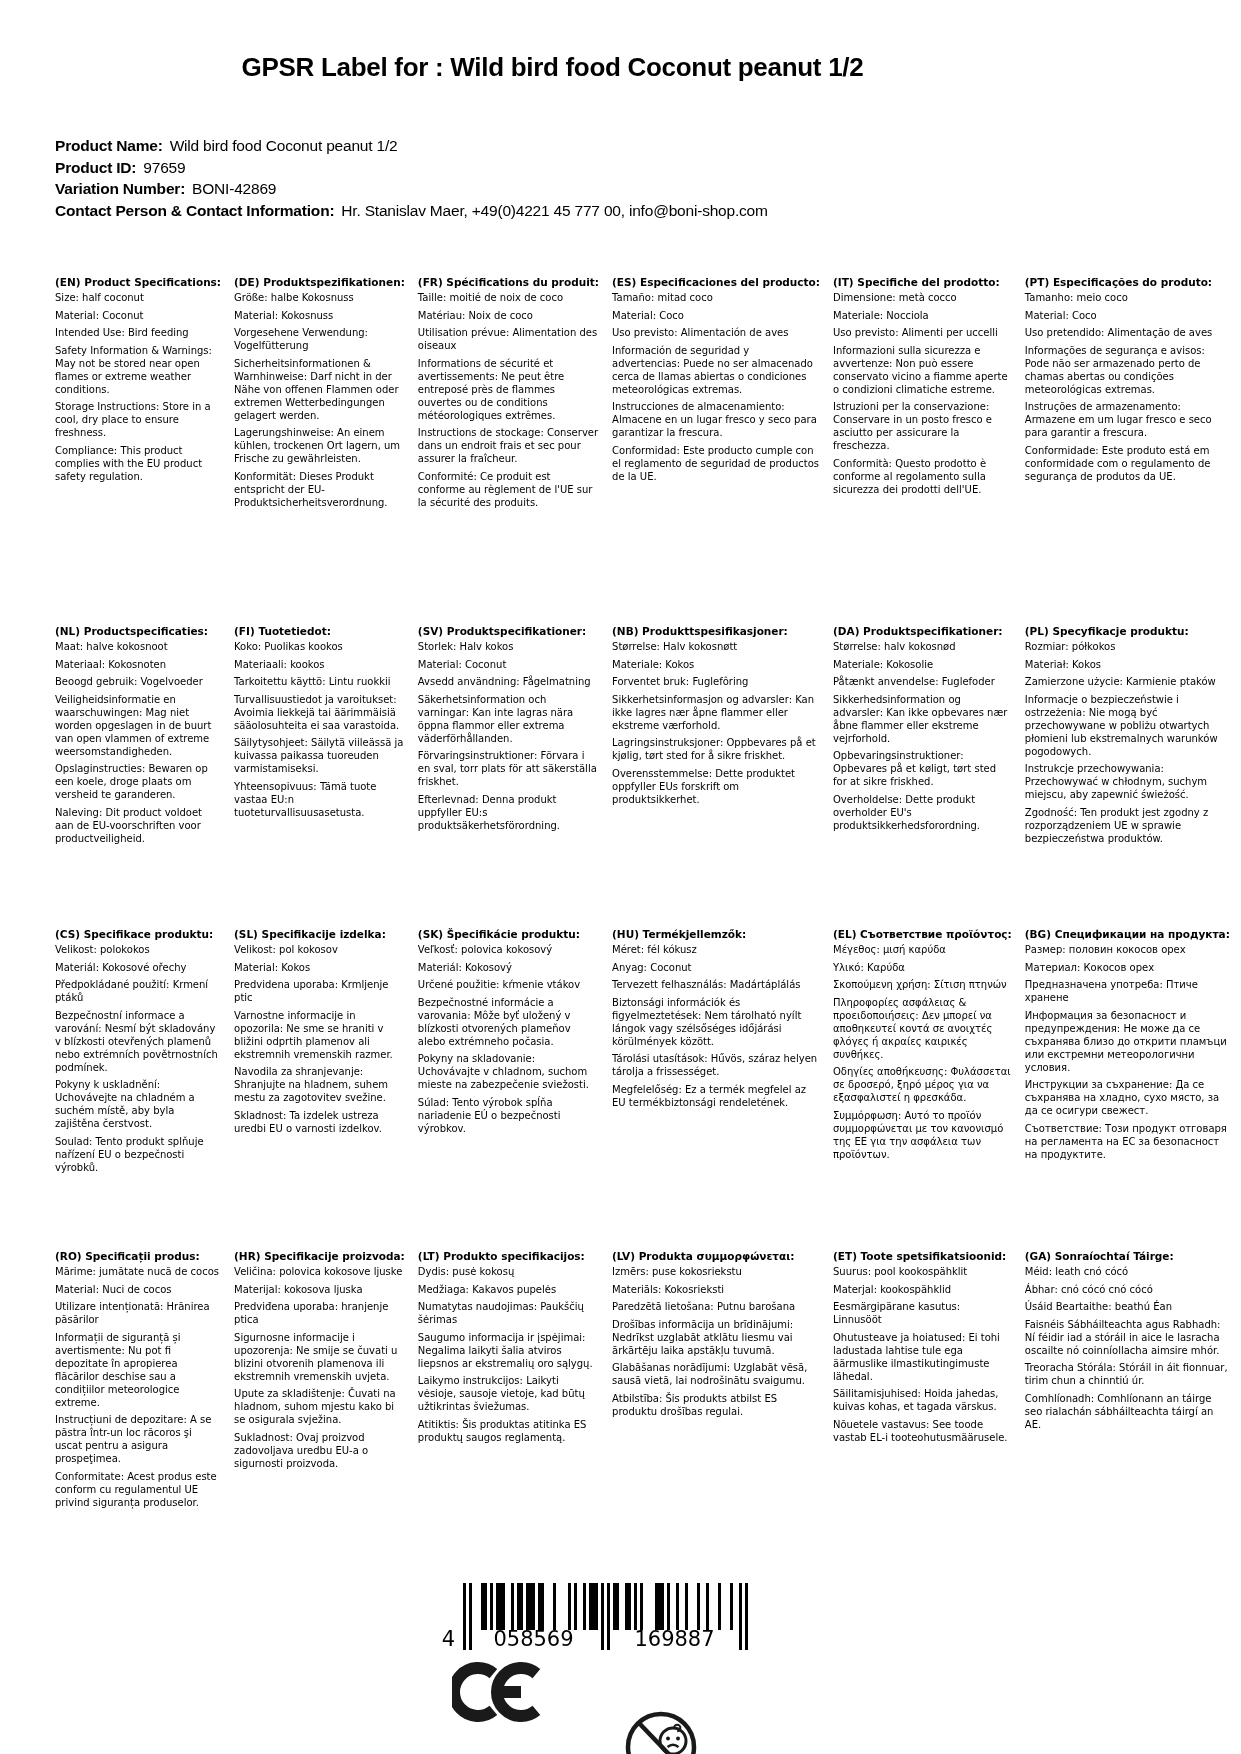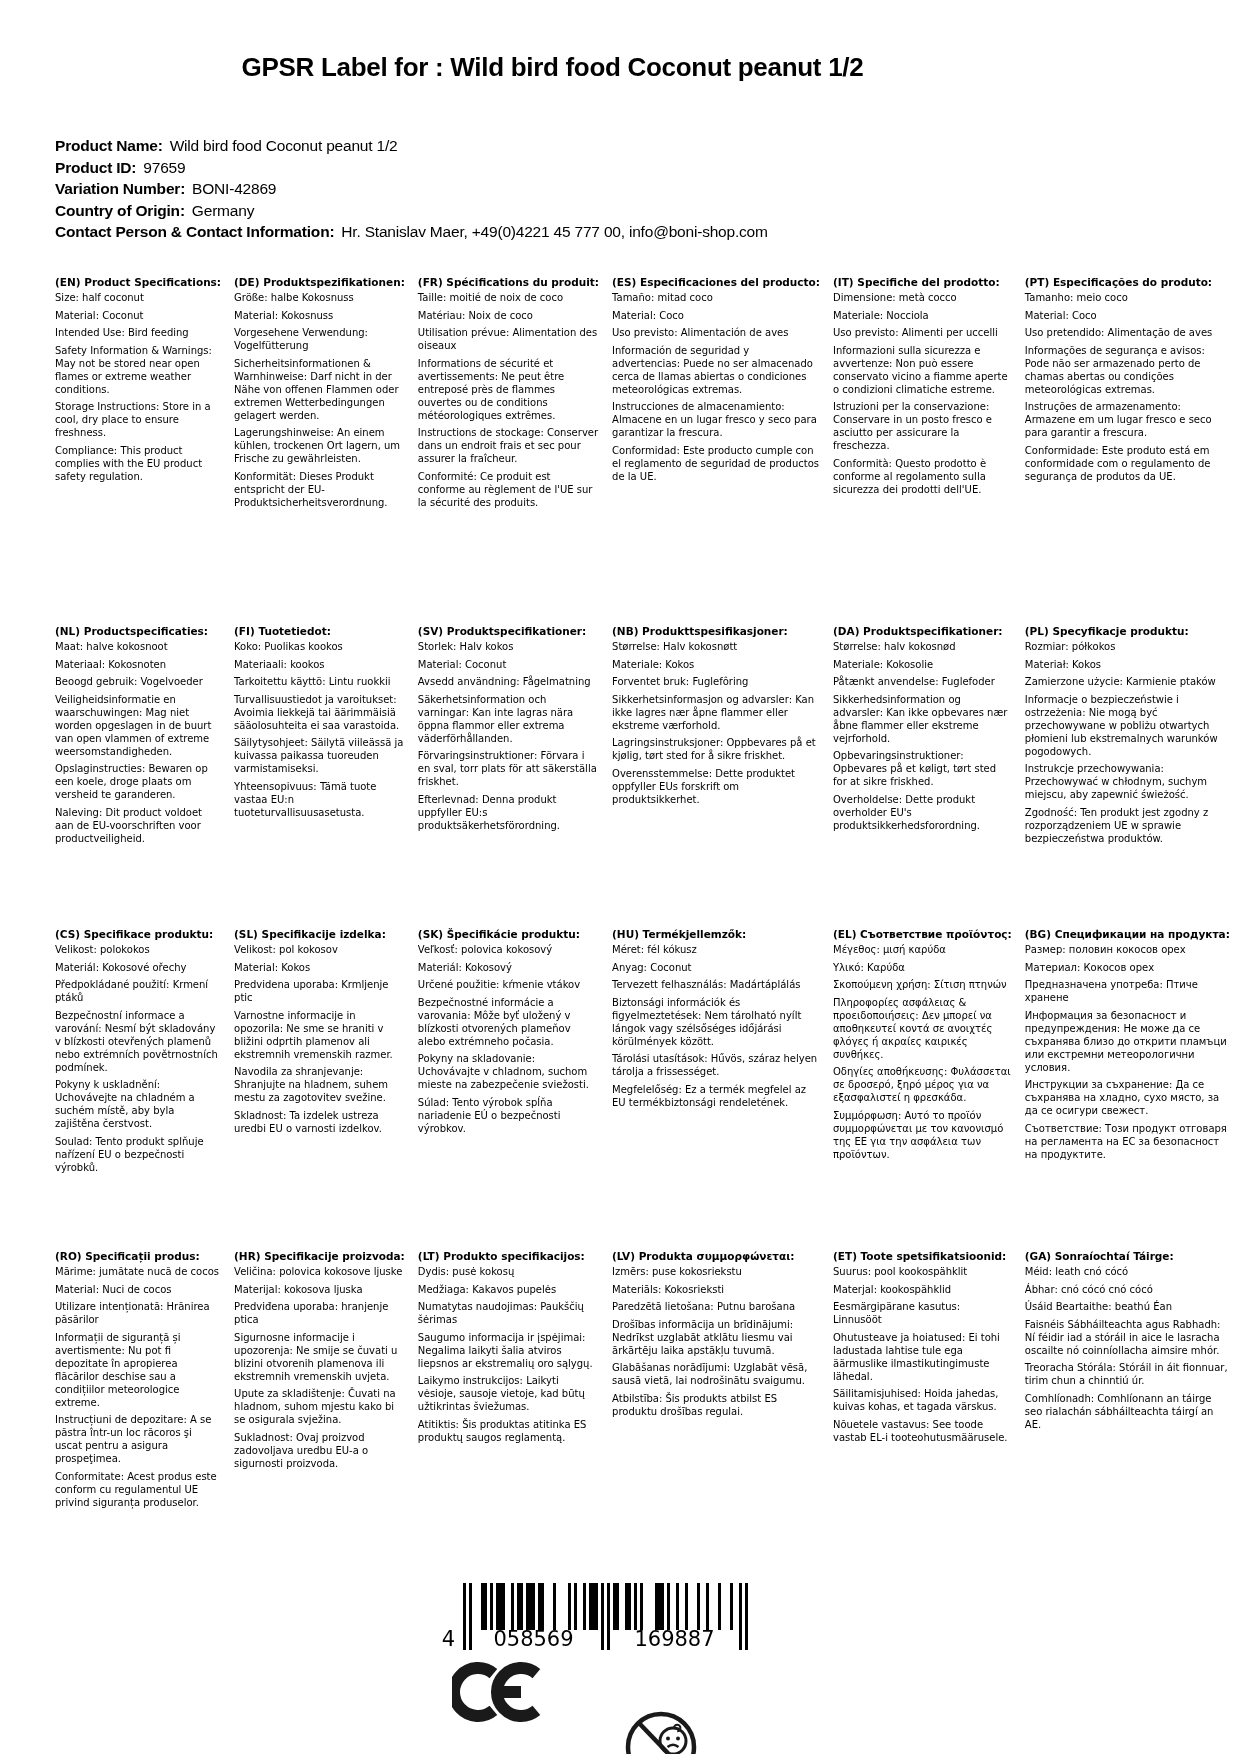--- a/index.html
+++ b/index.html
@@ -53,21 +53,20 @@
 <body>
 
 <div class="page">
 
   <h1 class="doc-title">GPSR Label for : Wild bird food Coconut peanut 1/2</h1>
 
   <div class="product-info" id="product-info">
       <div class="pi-row"><span class="pi-label">Product Name:</span><span class="pi-value">Wild bird food Coconut peanut 1/2</span></div>
       <div class="pi-row"><span class="pi-label">Product ID:</span><span class="pi-value">97659</span></div>
       <div class="pi-row"><span class="pi-label">Variation Number:</span><span class="pi-value">BONI-42869</span></div>
-      <div class="pi-row"><span class="pi-label">Country of Origin:</span><span class="pi-value">Germany</span></div>
       <div class="pi-row"><span class="pi-label">Contact Person &amp; Contact Information:</span><span class="pi-value">Hr. Stanislav Maer, +49(0)4221 45 777 00, info@boni-shop.com</span></div>
     </div>
 
   <div class="lang-grid" id="lang-grid">
       <div class="lang-block">
         <div class="block-title">(EN) Product Specifications:</div>
         <p>Size: half coconut</p>
         <p>Material: Coconut</p>
         <p>Intended Use: Bird feeding</p>
         <p>Safety Information &amp; Warnings: May not be stored near open flames or extreme weather conditions.</p>

